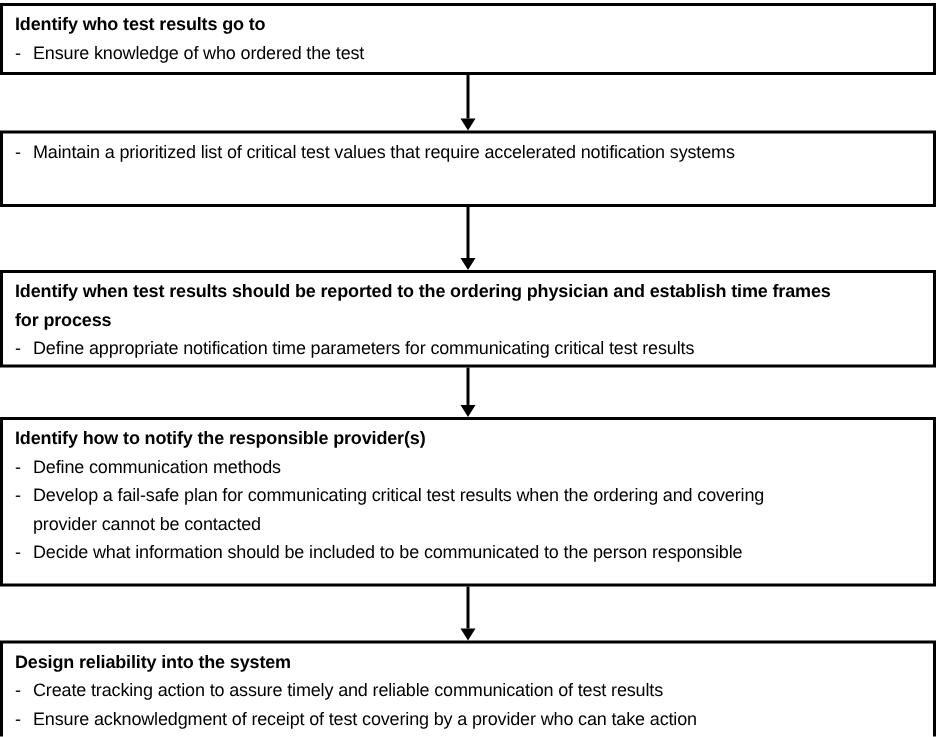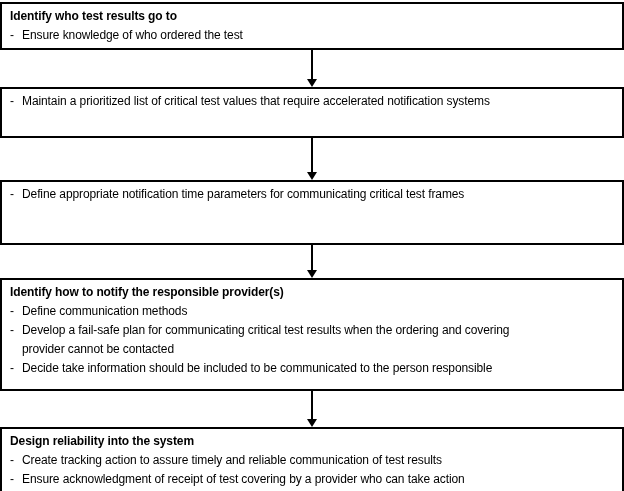--- a/index.html
+++ b/index.html
@@ -70,23 +70,25 @@
       <span class="btext">Maintain a prioritized list of critical test values that require accelerated notification systems</span>
     </div>
   </div>
 
   <div class="gap g2">
     <div class="line"></div>
     <div class="head"></div>
   </div>
 
   <div class="box b3">
+    <div class="heading">Identify when test results should be reported to the ordering physician and establish time frames
+for process</div>
     <div class="bullet">
       <span class="dash">-</span>
-      <span class="btext">Define appropriate notification time parameters for communicating critical test frames</span>
+      <span class="btext">Define appropriate notification time parameters for communicating critical test results</span>
     </div>
   </div>
 
   <div class="gap g3">
     <div class="line"></div>
     <div class="head"></div>
   </div>
 
   <div class="box b4">
     <div class="heading">Identify how to notify the responsible provider(s)</div>
@@ -94,21 +96,21 @@
       <span class="dash">-</span>
       <span class="btext">Define communication methods</span>
     </div>
     <div class="bullet">
       <span class="dash">-</span>
       <span class="btext">Develop a fail-safe plan for communicating critical test results when the ordering and covering
 provider cannot be contacted</span>
     </div>
     <div class="bullet">
       <span class="dash">-</span>
-      <span class="btext">Decide take information should be included to be communicated to the person responsible</span>
+      <span class="btext">Decide what information should be included to be communicated to the person responsible</span>
     </div>
   </div>
 
   <div class="gap g4">
     <div class="line"></div>
     <div class="head"></div>
   </div>
 
   <div class="box b5">
     <div class="heading">Design reliability into the system</div>

